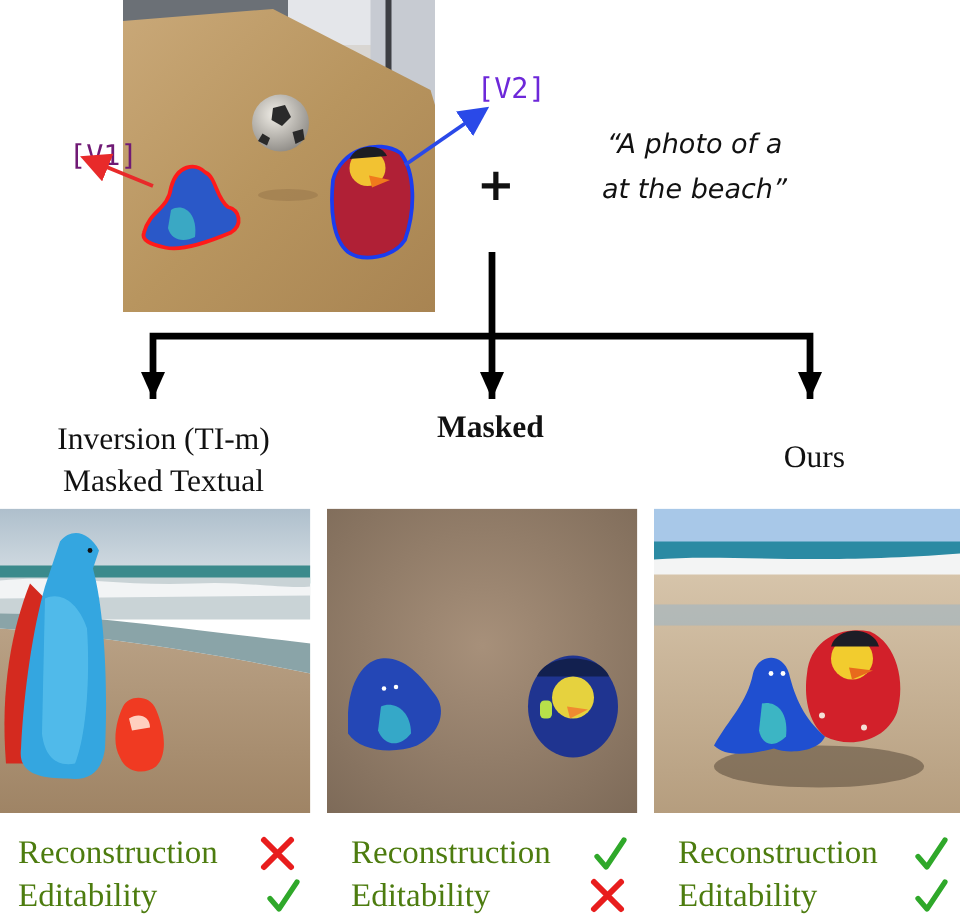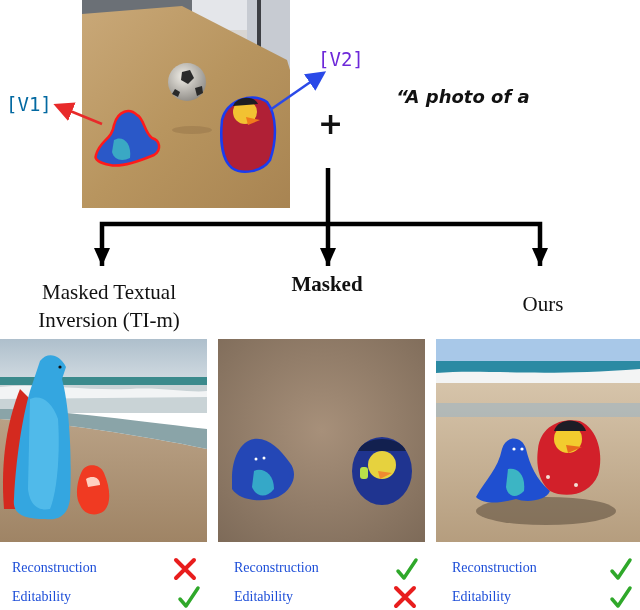--- a/index.html
+++ b/index.html
@@ -1,24 +1,24 @@
 <!DOCTYPE html>
 <html><head>
 <meta charset="utf-8">
 <style>
   html, body { margin:0; padding:0; background:#ffffff; }
   body { width:640px; height:610px; position:relative; overflow:hidden; font-family:"Liberation Serif","DejaVu Serif",serif; color:#111; }
   .abs { position:absolute; }
   .photo { position:absolute; overflow:hidden; }
   .hand { font-family:"DejaVu Sans", sans-serif; font-style:italic; }
   .label { position:absolute; text-align:center; font-size:21px; line-height:28px; color:#111; }
-  .metric { position:absolute; font-size:14px; line-height:28px; color:#1d4ed8; }
+  .metric { position:absolute; font-size:22px; line-height:28px; color:#4d7c0f; }
   .mark { position:absolute; width:26px; height:26px; }
-  .quote { position:absolute; left:378px; top:82px; width:170px; text-align:center; font-size:18px; line-height:30px; color:#111;font-weight:bold; }
-  .tok-red { color:#0369a1; font-family:"DejaVu Sans Mono", monospace; font-style:normal; font-size:17px; }
+  .quote { position:absolute; left:378px; top:82px; width:170px; text-align:center; font-size:18px; line-height:30px; color:#111; }
+  .tok-red { color:#701a75; font-family:"DejaVu Sans Mono", monospace; font-style:normal; font-size:17px;margin-left:40px; }
   .tok-blue { color:#6d28d9; font-family:"DejaVu Sans Mono", monospace; font-style:normal; font-size:17px; }
 </style>
 </head>
 <body>
 
 <div class="photo" style="left:82px; top:0px; width:208px; height:208px;">
   <svg width="208" height="208" viewBox="0 0 208 208">
     <defs>
       <linearGradient id="tbl" x1="0" y1="0" x2="1" y2="1">
         <stop offset="0" stop-color="#c9a878"></stop>
@@ -74,25 +74,26 @@
   </g>
   <polygon points="94,248 110,248 102,266" fill="#000"></polygon>
   <polygon points="320,248 336,248 328,266" fill="#000"></polygon>
   <polygon points="532,248 548,248 540,266" fill="#000"></polygon>
 </svg>
 
 <div class="abs" style="left:318px; top:106px; font-family:'DejaVu Sans',sans-serif; font-size:30px; font-weight:bold;">+</div>
 
 <div class="quote hand">
   <div>“A photo of a</div>
+  <div>at the beach”</div>
 </div>
 
 <div class="label" style="left:0px; top:278px; width:218px;">
+  <div>Inversion (TI-m)</div>
   <div>Masked Textual</div>
-  <div>Inversion (TI-m)</div>
 </div>
 <div class="label" style="left:218px; top:270px; width:218px;font-weight:bold;">
   <div>Masked</div>
 </div>
 <div class="label" style="left:436px; top:290px; width:214px;">
   <div>Ours</div>
 </div>
 
 <div class="photo" style="left:0px; top:339px; width:207px; height:203px;">
   <svg width="207" height="203" viewBox="0 0 207 203">

